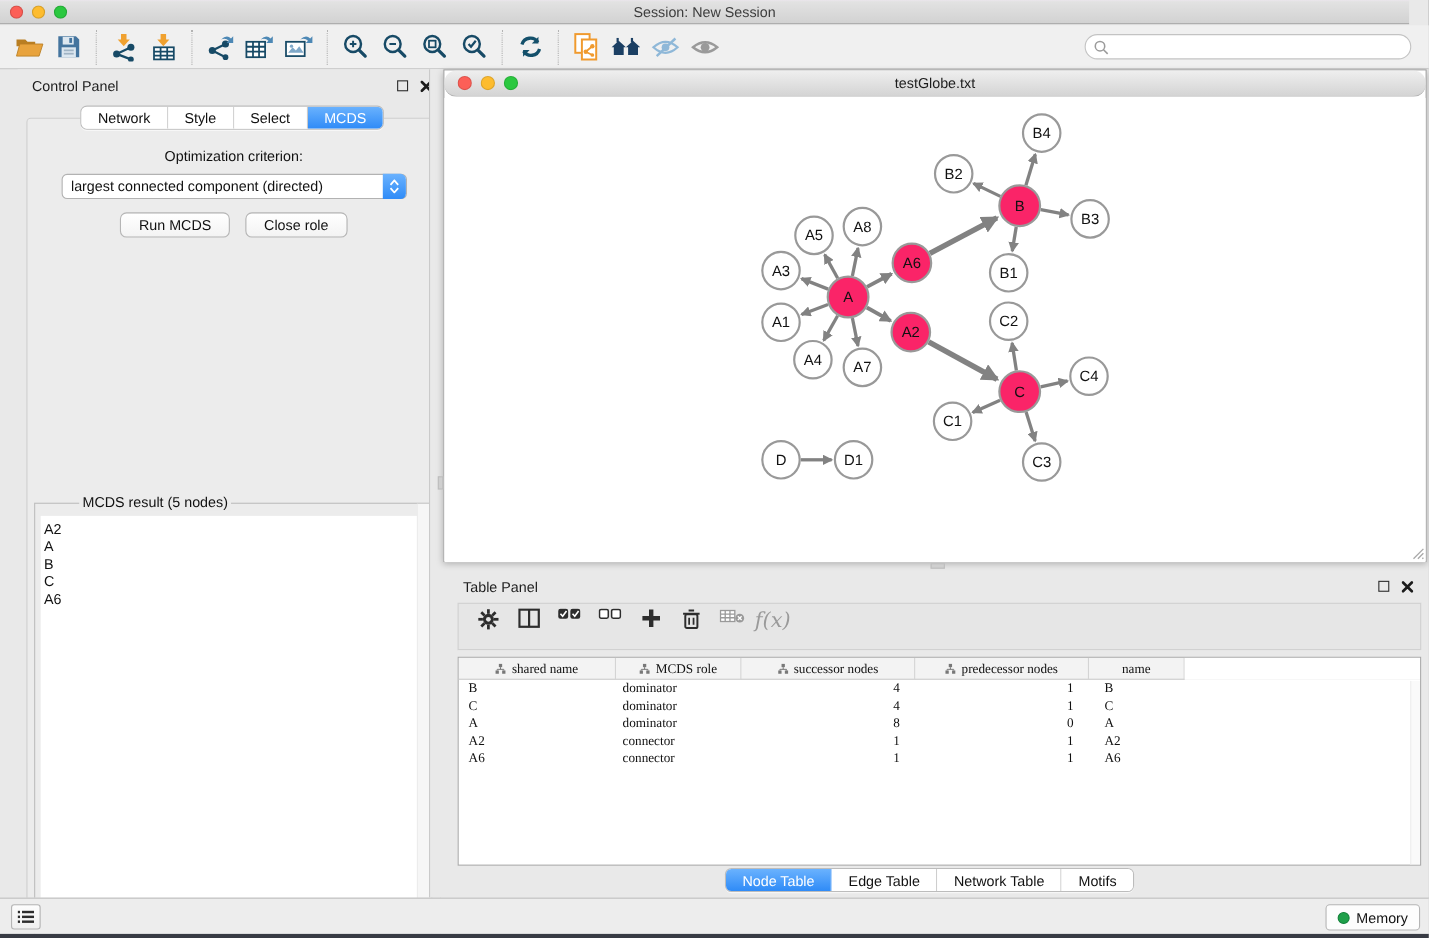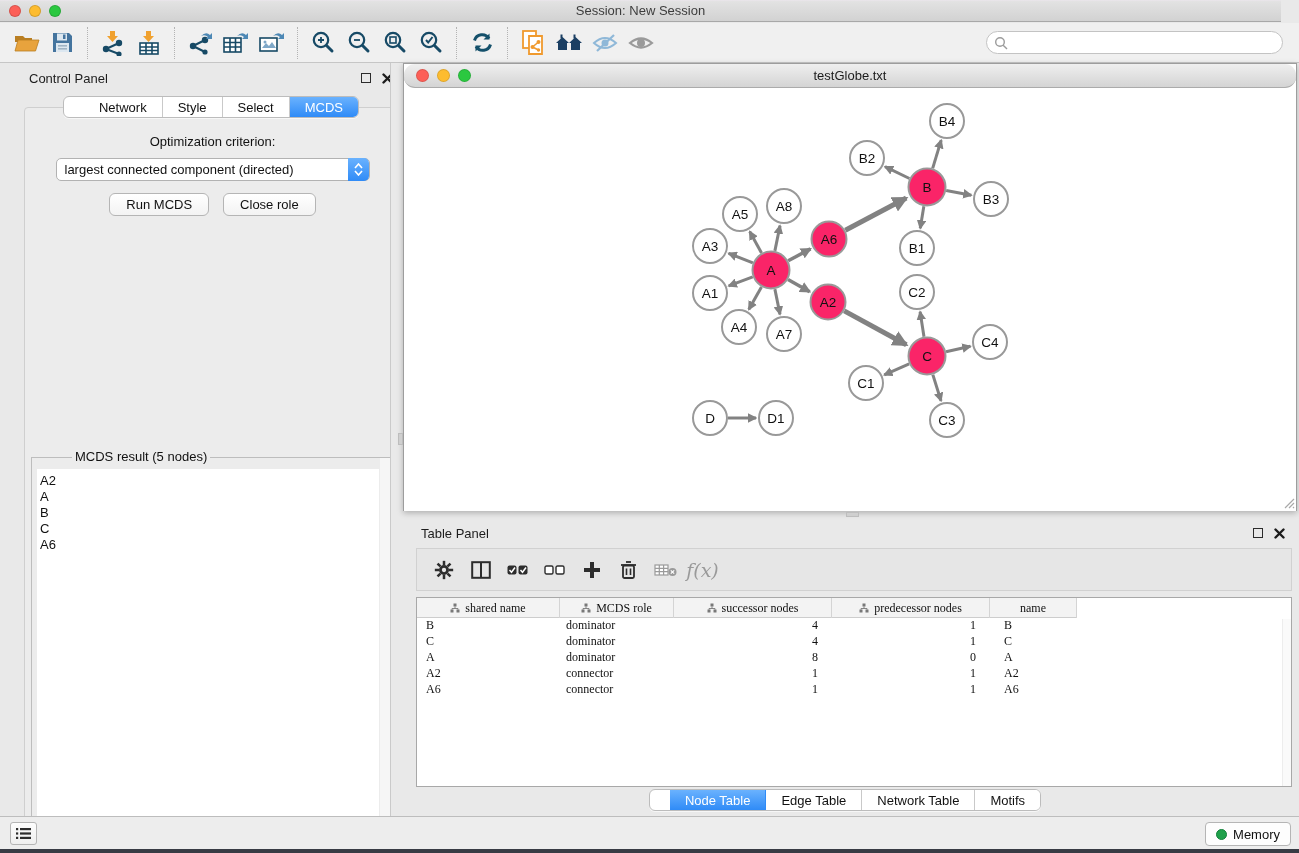--- a/index.html
+++ b/index.html
@@ -25,21 +25,21 @@
   .search-input { width:297px; height:23px; border:1px solid #c3c3c3; border-radius:12px;
     padding:0 10px 0 26px; font-size:13px; background:#fff; outline:none; }
 
   
   .control-panel { position:absolute; left:16px; top:63px; width:390px; height:753px; background:#e9e9e9; }
   .cp-header { height:30px; display:flex; align-items:center; padding:0 13px; font-size:13px; color:#1d1d1d; }
   .win-btns { margin-left:auto; display:flex; gap:11px; align-items:center; }
   .float-box { width:10px; height:10px; border:1.5px solid #2c2c2c; background:transparent; }
   .cp-tabrow { position:absolute; left:0; right:0; top:33px; display:flex; justify-content:center; z-index:3; }
   .seg { display:inline-flex; height:22px; border:1px solid #bcbcbc; border-radius:6px; overflow:hidden; background:#fff;
-    font-size:13px; box-shadow:0 1px 0 rgba(255,255,255,.6);padding-left:20px; }
+    font-size:13px; box-shadow:0 1px 0 rgba(255,255,255,.6); }
   .seg-item { display:flex; align-items:center; padding:0 15px; border-right:1px solid #c9c9c9; color:#111; background:#fff; }
   .seg-item:last-child { border-right:none;text-align:right; }
   .seg-item.active { background:linear-gradient(#6ab2fe,#2f8bf7); color:#fff; border-color:#2f8bf7; }
   .cp-content { position:absolute; left:8px; top:44px; width:377px; height:762px; background:#ececec;
     border:1px solid #cfcfcf; border-radius:4px; }
   .opt-label { margin-top:26px; text-align:center; font-size:13px; color:#111; }
   .combo { position:relative; margin:9px auto 0; width:314px; height:23px; background:#fff;
     border:1px solid #b2b2b2; border-radius:5px; font-size:13px; display:flex; align-items:center;
     padding-left:8px; color:#111; }
   .combo-stepper { position:absolute; right:0; top:-1px; width:21px; height:23px; border-radius:0 5px 5px 0;
@@ -67,21 +67,21 @@
   .net-canvas { position:absolute; left:0; top:25px; width:892px; height:422px; background:#fff; }
   .resize-grip { position:absolute; right:1px; bottom:1px; }
   .vthumb { position:absolute; left:7px; top:370px; width:5px; height:12px; background:#cfcfcf; border:1px solid #bdbdbd; }
   .hthumb { position:absolute; left:455px; top:449px; width:13px; height:5px; background:#cfcfcf; border:1px solid #bdbdbd; }
 
   
   .table-panel { position:absolute; left:0; right:0; top:457px; bottom:0; }
   .tp-header { height:26px; display:flex; align-items:center; padding:0 14px 0 30px; font-size:13px; color:#1d1d1d; }
   .tp-toolbar { position:absolute; left:25px; right:7px; top:28px; height:43px; background:#e6e6e6;
     border:1px solid #d1d1d1; display:flex; align-items:center; padding-left:8px; }
-  .tp-tool { width:37px; height:34px; display:flex; align-items:center; justify-content:center; }
+  .tp-tool { width:37px; height:34px; display:flex; align-items:flex-start; justify-content:center; }
   .fx { font-family:"DejaVu Serif", serif; font-style:italic; font-size:19px; color:#9a9a9a; }
   .tp-table { position:absolute; left:25px; right:7px; top:77px; height:190px; background:#fff; border:1px solid #a8a8a8; overflow:hidden;font-family:Liberation Serif, serif; }
   .thead { display:grid; grid-template-columns:143px 114px 158px 158px 87px 1fr; height:20px;
     background:#f3f3f3; border-bottom:1px solid #cdcdcd; font-size:12px; color:#111; }
   .th { display:flex; align-items:center; justify-content:center; gap:5px; border-right:1px solid #d4d4d4; height:20px; }
   .th:last-child, .th.empty { border-right:none; background:#fff; }
   .th.empty { background:#fff; }
   .trow { display:grid; grid-template-columns:143px 114px 158px 158px 87px 1fr; height:15.8px; align-items:center; font-size:12px; color:#111; }
   .tcell { overflow:hidden; white-space:nowrap; }
   .c0 { padding-left:9px; } .c1 { padding-left:6px; }

